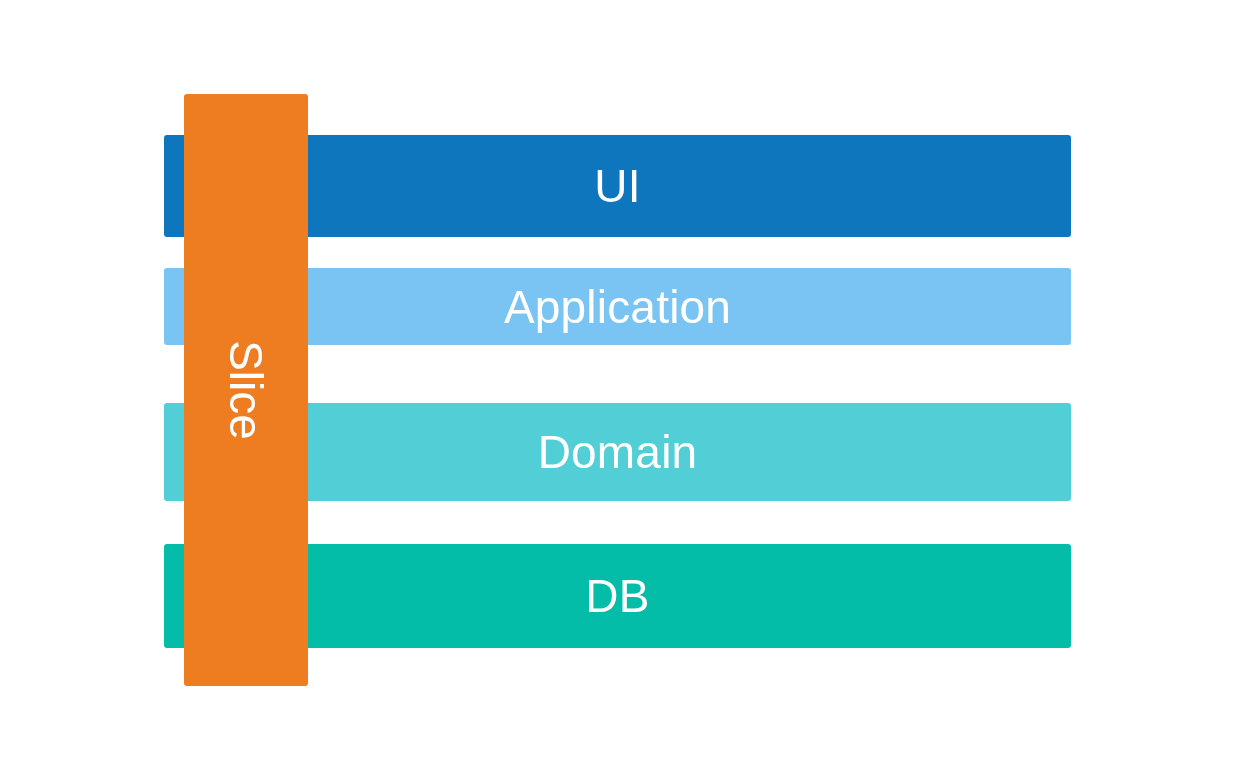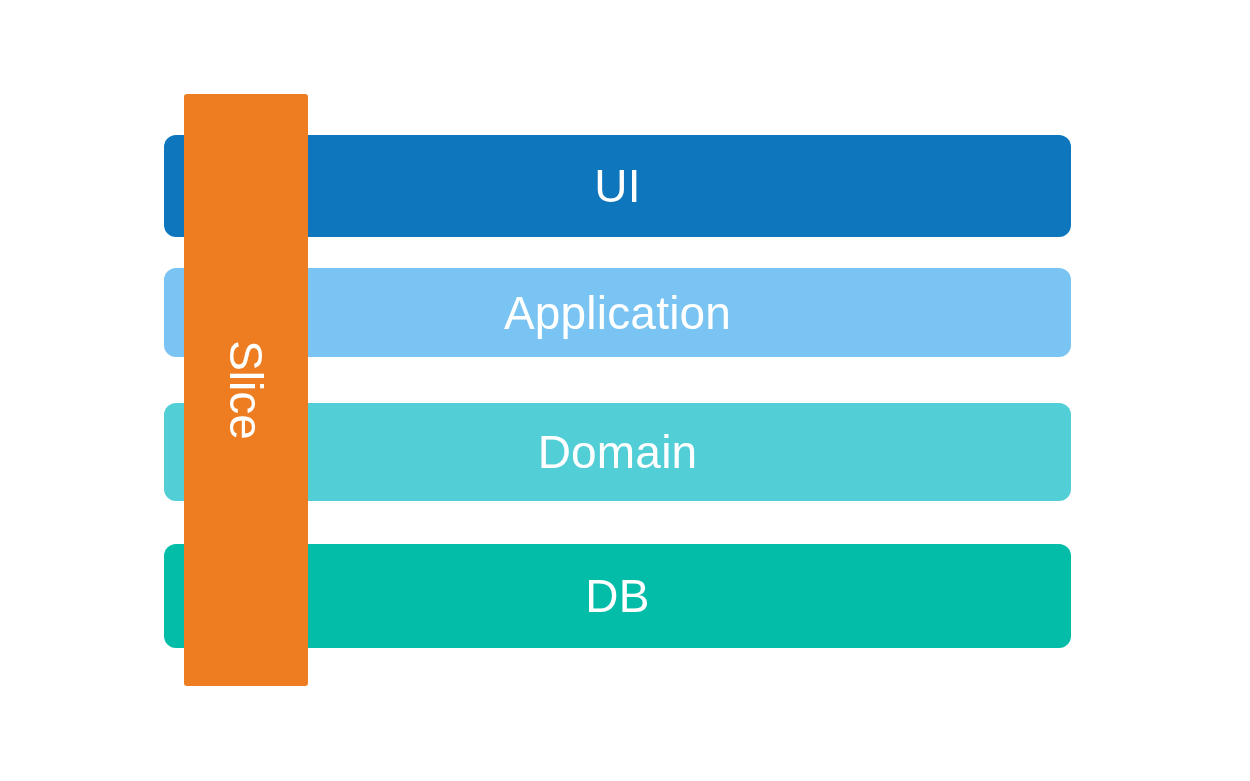--- a/index.html
+++ b/index.html
@@ -14,37 +14,37 @@
     position: relative;
     width: 1250px;
     height: 781px;
     background: var(--bg, #ffffff);
     overflow: hidden;
   }
   .layer-bar {
     position: absolute;
     left: 164px;
     width: 907px;
-    border-radius: 12px;
+    border-radius: 3px;
     display: flex;
     align-items: center;
     justify-content: center;
     box-sizing: border-box;
   }
   .layer-label {
     color: #ffffff;
     font-size: 46px;
     font-weight: 300;
     letter-spacing: 0.2px;
     line-height: 1;
     white-space: nowrap;
     font-family: "Liberation Sans", "DejaVu Sans", sans-serif;
   }
   #bar-ui        { top: 135px; height: 102px; }
-  #bar-app       { top: 268px; height: 89px; }
+  #bar-app       { top: 268px; height: 77px; }
   #bar-domain    { top: 403px; height: 98px; }
   #bar-db        { top: 544px; height: 104px; }
 
   #slice-bar {
     position: absolute;
     left: 184px;
     top: 94px;
     width: 124px;
     height: 592px;
     border-radius: 3px;

